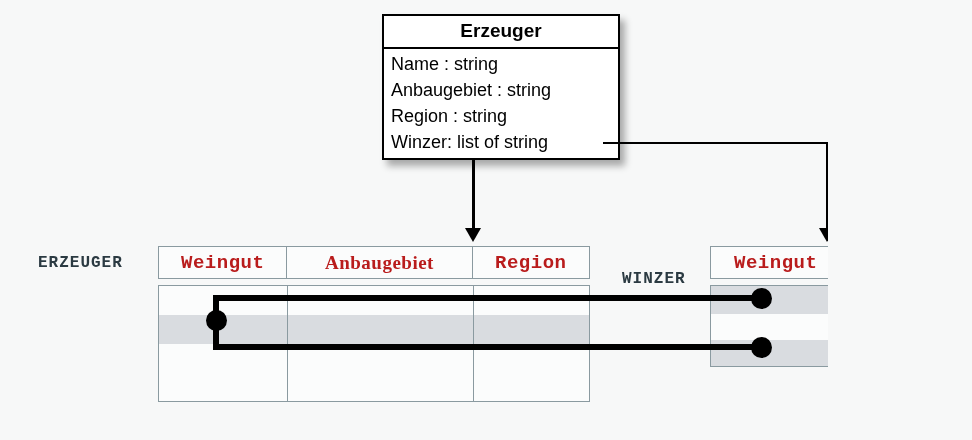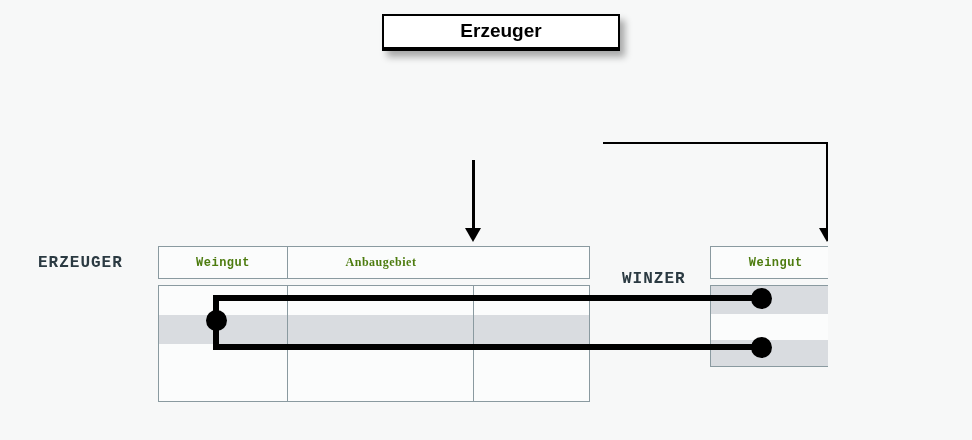--- a/index.html
+++ b/index.html
@@ -66,22 +66,22 @@
     background: #fbfcfc;
     display: flex;
   }
   .tbl-header .cell {
     box-sizing: border-box;
     display: flex;
     align-items: center;
     justify-content: center;
     font-family: "Liberation Mono", monospace;
     font-weight: bold;
-    font-size: 12px;
-    color: #4d7c0f;
+    font-size: 19px;
+    color: #b91c1c;
     border-right: 1px solid #8a9aa0;
     letter-spacing: 0.5px;
     white-space: nowrap;
   }
   .tbl-header .cell:last-child { border-right: none; }
 
   .tbl-body {
     position: absolute;
     box-sizing: border-box;
     border: 1px solid #8a9aa0;
@@ -125,34 +125,41 @@
     border-radius: 50%;
   }
 </style>
 </head>
 <body>
 
 <div id="canvas">
 
   <div class="uml-box">
     <div class="uml-title">Erzeuger</div>
+    <div class="uml-attrs">
+      <div class="uml-attr">Name : string</div>
+      <div class="uml-attr">Anbaugebiet : string</div>
+      <div class="uml-attr">Region : string</div>
+      <div class="uml-attr">Winzer: list of string</div>
+    </div>
   </div>
 
   <div class="arrow-line" style="left:472px; top:160px; width:3px; height:72px;"></div>
   <div class="arrow-head" style="left:465px; top:228px;"></div>
 
   <div class="arrow-line" style="left:603px; top:142px; width:227px; height:2px;"></div>
   <div class="arrow-line" style="left:826px; top:142px; width:3px; height:90px;"></div>
   <div class="arrow-head" style="left:819px; top:228px;"></div>
 
   <div class="tbl-label" style="left:38px; top:254px;">ERZEUGER</div>
 
   <div class="tbl-header" style="left:158px; top:246px; width:432px; height:33px;">
     <div class="cell" style="width:129px;">Weingut</div>
     <div class="cell" style="width:186px;font-family:Liberation Serif, serif;">Anbaugebiet</div>
+    <div class="cell" style="width:117px;">Region</div>
   </div>
 
   <div class="tbl-body" style="left:158px; top:285px; width:432px; height:117px;">
     <div class="row" style="height:29px;">
       <div class="cell" style="width:129px;"></div>
       <div class="cell" style="width:186px;"></div>
       <div class="cell" style="width:115px;"></div>
     </div>
     <div class="row shaded" style="height:29px;">
       <div class="cell" style="width:129px;"></div>

